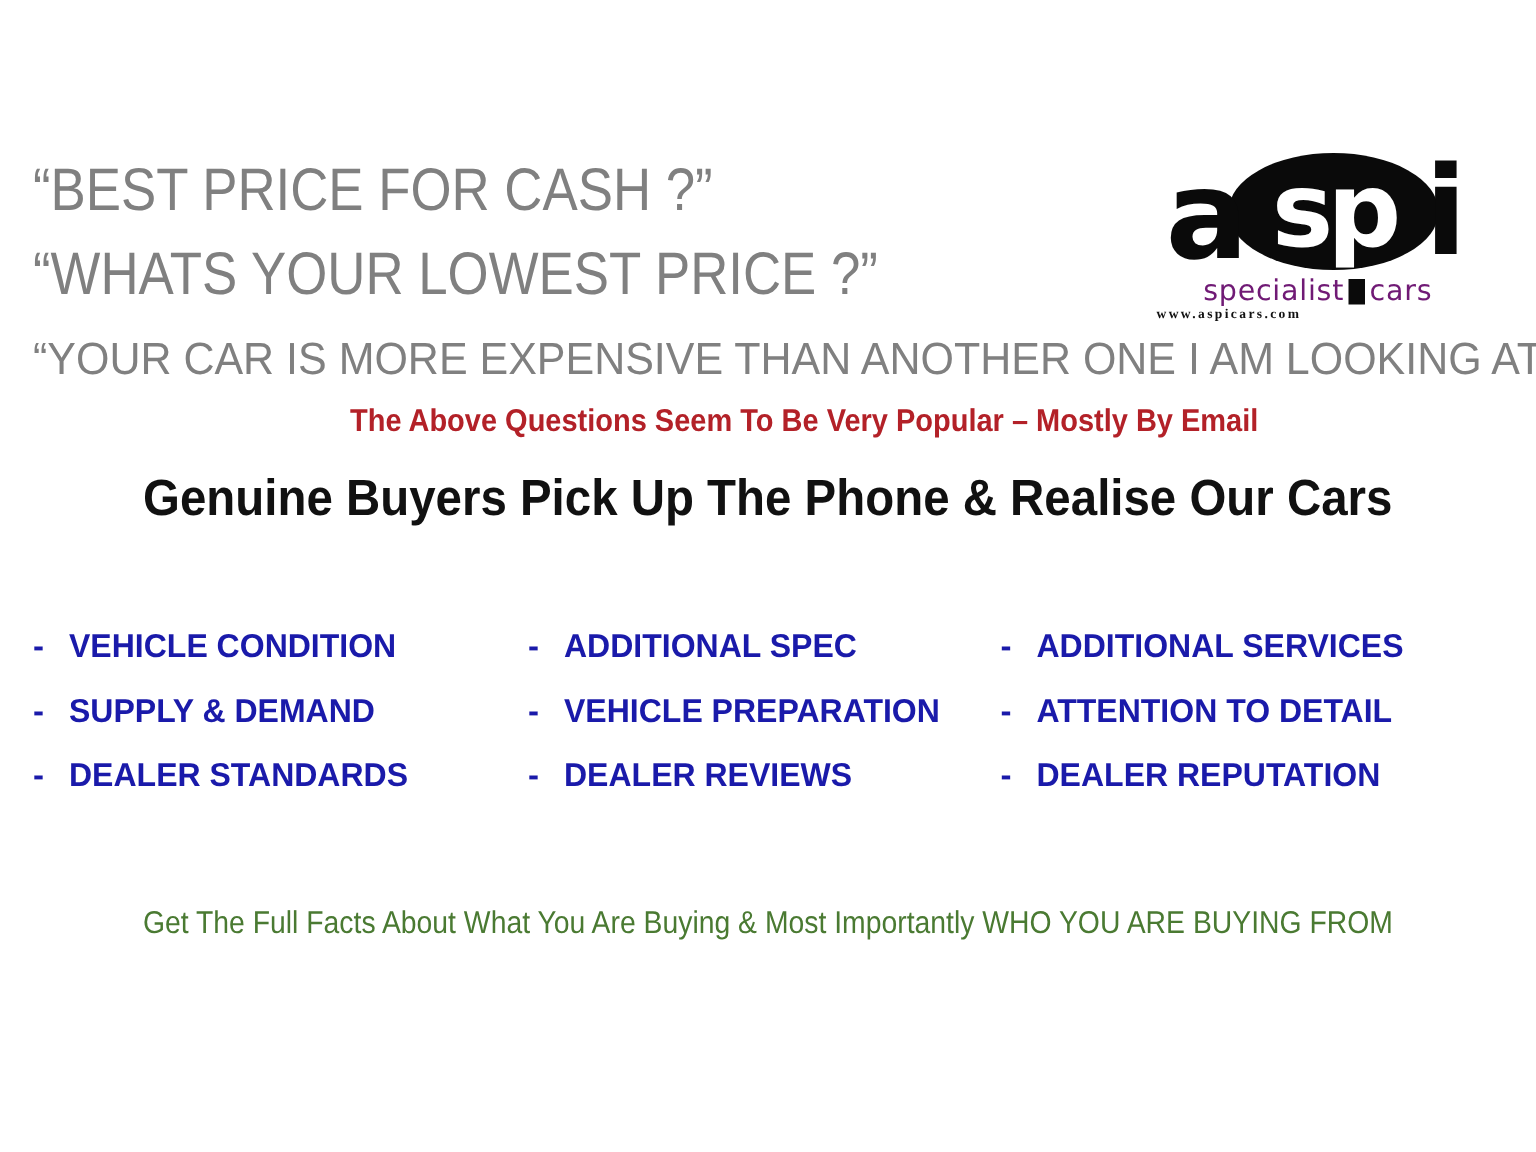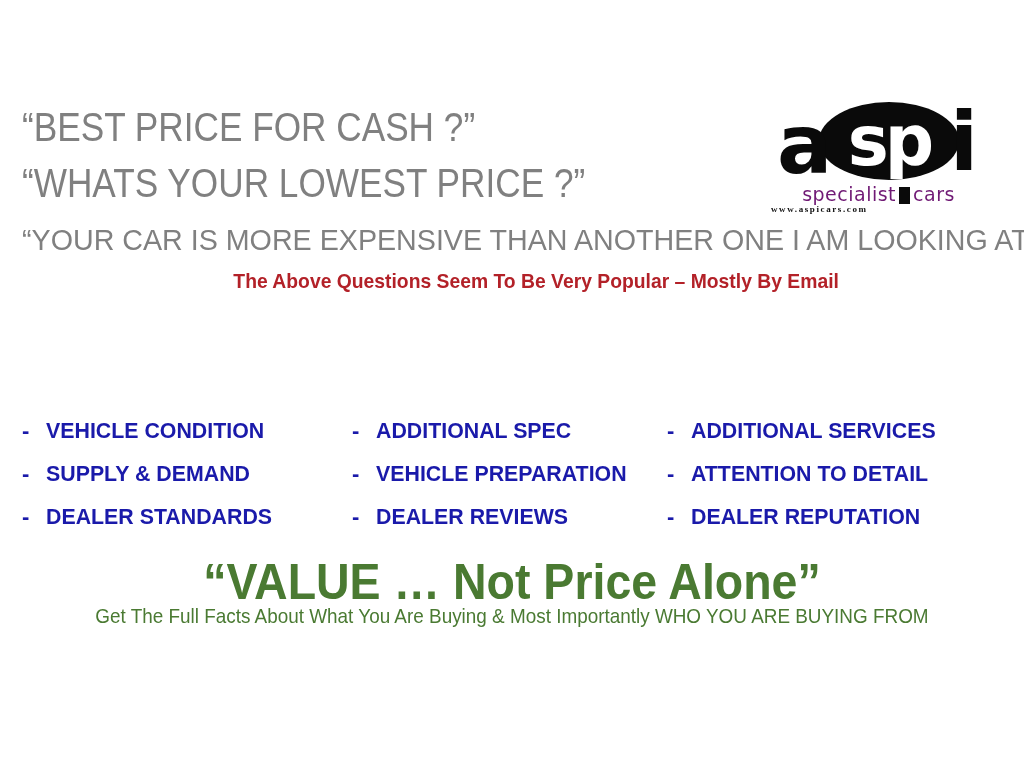--- a/index.html
+++ b/index.html
@@ -282,20 +282,21 @@
     <div class="logo-url">www.aspicars.com</div>
   </div>
 
   <div class="q1">“BEST PRICE FOR CASH ?”</div>
   <div class="q2">“WHATS YOUR LOWEST PRICE ?”</div>
   <div class="q3">“YOUR CAR IS MORE EXPENSIVE THAN ANOTHER ONE I AM LOOKING AT”</div>
 
   <div class="red-line"><span>The Above Questions Seem To Be Very Popular – Mostly By Email</span></div>
 
   <div class="headline">
+    <span class="hl"><span>Genuine Buyers Pick Up The Phone &amp; Realise Our Cars</span></span>
   </div>
 
   <div class="features">
 
     <div class="feat-col">
       <div class="feat-item">
         <span class="feat-dash">-</span>
         <span class="feat-label">VEHICLE CONDITION</span>
       </div>
       <div class="feat-item">
@@ -333,16 +334,15 @@
         <span class="feat-label">ATTENTION TO DETAIL</span>
       </div>
       <div class="feat-item">
         <span class="feat-dash">-</span>
         <span class="feat-label">DEALER REPUTATION</span>
       </div>
     </div>
 
   </div>
 
-  <div class="value-line"><span>“VALUE … Not Price Alone”</span></div>
   <div class="value-sub"><span>Get The Full Facts About What You Are Buying &amp; Most Importantly WHO YOU ARE BUYING FROM</span></div>
 
 </div>
 
 </body></html>

